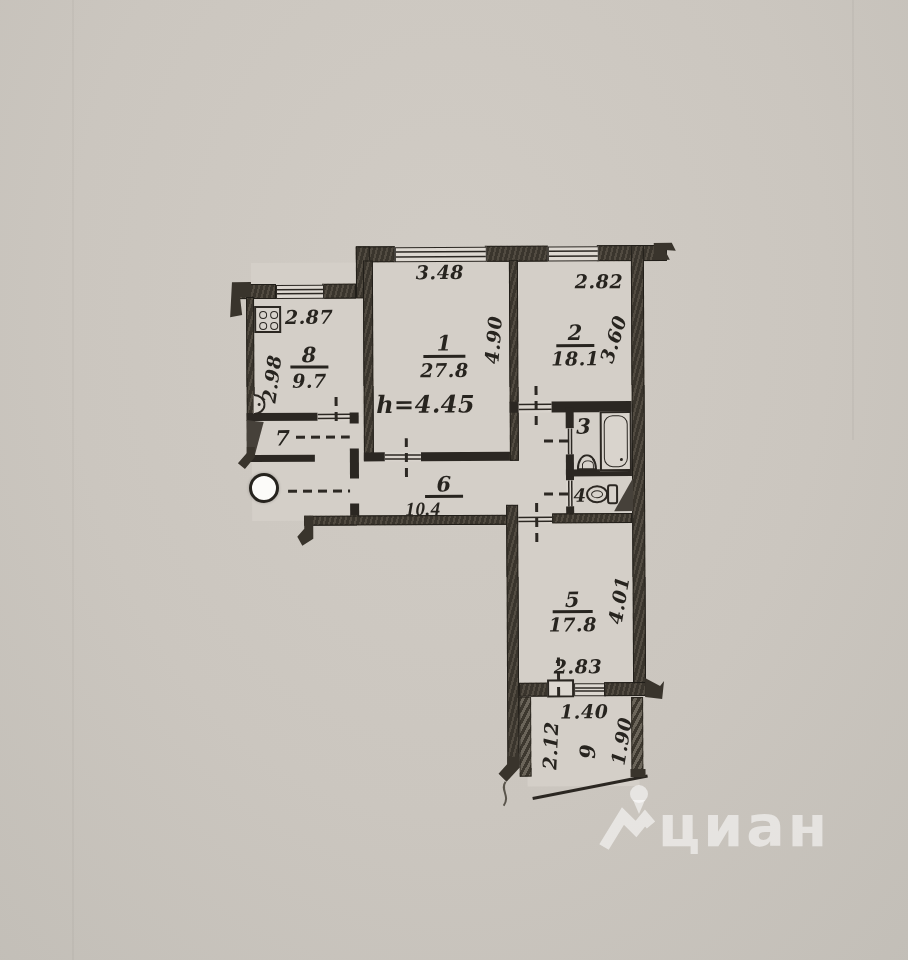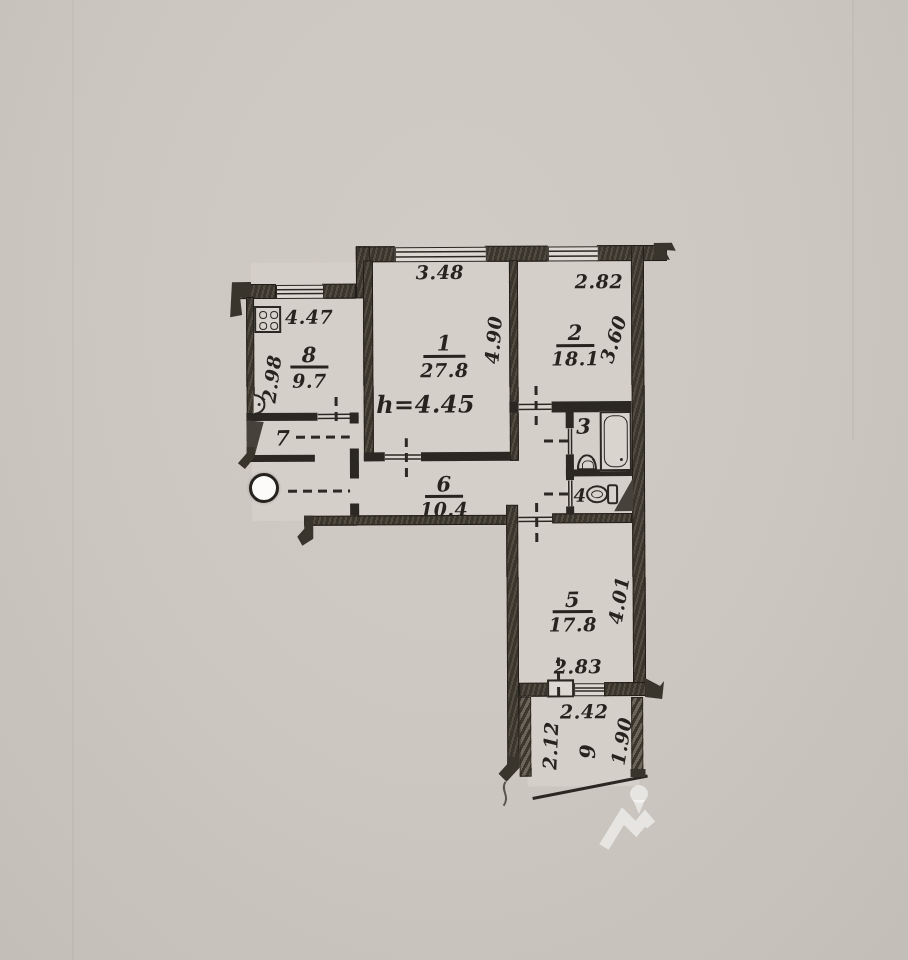--- a/index.html
+++ b/index.html
@@ -148,46 +148,46 @@
     <div class="dashh" style="left:288px;top:489px;width:62px;"></div>
     <div class="dashv" style="left:405px;top:438px;height:42px;"></div>
     <div class="dashv" style="left:535px;top:386px;height:44px;"></div>
     <div class="dashh" style="left:544px;top:440px;width:26px;"></div>
     <div class="dashh" style="left:544px;top:493px;width:26px;"></div>
     <div class="dashv" style="left:535px;top:503px;height:42px;"></div>
     <div class="dashv" style="left:556px;top:658px;height:42px;"></div>
 
     <div class="lbl" style="left:441px;top:272px;">3.48</div>
     <div class="lbl" style="left:600px;top:282px;">2.82</div>
-    <div class="lbl" style="left:310px;top:316px;">4.47</div>
+    <div class="lbl" style="left:310px;top:316px;">2.87</div>
     <div class="lbl" style="left:272px;top:378px;transform:translate(-50%,-50%) rotate(-82deg);">2.98</div>
     <div class="lbl num" style="left:310px;top:354px;">8</div>
     <div class="bar" style="left:310px;top:366px;width:38px;"></div>
     <div class="lbl" style="left:310px;top:380px;">9.7</div>
     <div class="lbl num" style="left:445px;top:343px;">1</div>
     <div class="bar" style="left:445px;top:356px;width:42px;"></div>
     <div class="lbl" style="left:445px;top:370px;">27.8</div>
     <div class="lbl" style="left:494px;top:340px;transform:translate(-50%,-50%) rotate(-85deg);">4.90</div>
     <div class="lbl num" style="left:576px;top:333px;">2</div>
     <div class="bar" style="left:576px;top:346px;width:38px;"></div>
     <div class="lbl" style="left:576px;top:359px;">18.1</div>
     <div class="lbl" style="left:614px;top:340px;transform:translate(-50%,-50%) rotate(-72deg);">3.60</div>
     <div class="lbl" style="left:426px;top:404px;font-size:24px;">h=4.45</div>
     <div class="lbl num" style="left:283px;top:437px;">7</div>
     <div class="lbl num" style="left:584px;top:427px;">3</div>
     <div class="lbl" style="left:580px;top:496px;font-size:18px;">4</div>
     <div class="lbl num" style="left:444px;top:484px;">6</div>
     <div class="bar" style="left:444px;top:496px;width:38px;"></div>
-    <div class="lbl" style="left:444px;top:509px;">10.4</div>
+    <div class="lbl" style="left:423px;top:509px;font-family:Liberation Serif, serif;">10.4</div>
     <div class="lbl num" style="left:572px;top:600px;">5</div>
     <div class="bar" style="left:572px;top:612px;width:40px;"></div>
     <div class="lbl" style="left:572px;top:625px;">17.8</div>
     <div class="lbl" style="left:618px;top:601px;transform:translate(-50%,-50%) rotate(-80deg);">4.01</div>
     <div class="lbl" style="left:577px;top:667px;font-style:italic;">2.83</div>
-    <div class="lbl" style="left:583px;top:712px;">2.42</div>
+    <div class="lbl" style="left:583px;top:712px;">1.40</div>
     <div class="lbl" style="left:549px;top:746px;transform:translate(-50%,-50%) rotate(-87deg);">2.12</div>
     <div class="lbl num" style="left:586px;top:752px;transform:translate(-50%,-50%) rotate(-90deg);">9</div>
     <div class="lbl" style="left:620px;top:742px;transform:translate(-50%,-50%) rotate(-80deg);">1.90</div>
 
     <svg class="overlay" width="908" height="960">
       <polygon points="655,244 673,244 677,252 666,251 671,261 655,261" fill="#39342c"></polygon>
       <polygon points="233,281 252,281 252,296 241,296 243,314 231,316" fill="#39342c"></polygon>
       <polygon points="247,446 255,446 255,456 245,468 238,462 247,452" fill="#39342c"></polygon>
       <polygon points="304,515 313,515 313,538 302,545 297,536 304,528" fill="#39342c"></polygon>
       <polygon points="506,757 518,757 518,768 505,782 497,774 506,764" fill="#39342c"></polygon>
@@ -200,14 +200,15 @@
   </div>
 
   <div class="punch" style="left:249px;top:473px;"></div>
 
   <div style="position:absolute;left:595px;top:775px;width:300px;height:110px;">
     <svg width="70" height="75" style="position:absolute;left:2px;top:0;">
       <circle cx="42" cy="19" r="9" fill="rgba(255,255,255,0.55)"></circle>
       <polygon points="36,25 48,25 42,39 " fill="rgba(255,255,255,0.55)"></polygon>
       <polyline points="7,72 26,41 39,54 48,43 54,50" stroke="rgba(255,255,255,0.55)" stroke-width="11" fill="none"></polyline>
     </svg>
+    <div class="wm-text" style="left:63px;top:18px;font-size:57px;letter-spacing:3px;">циан</div>
   </div>
 </div>
 
 </body></html>

